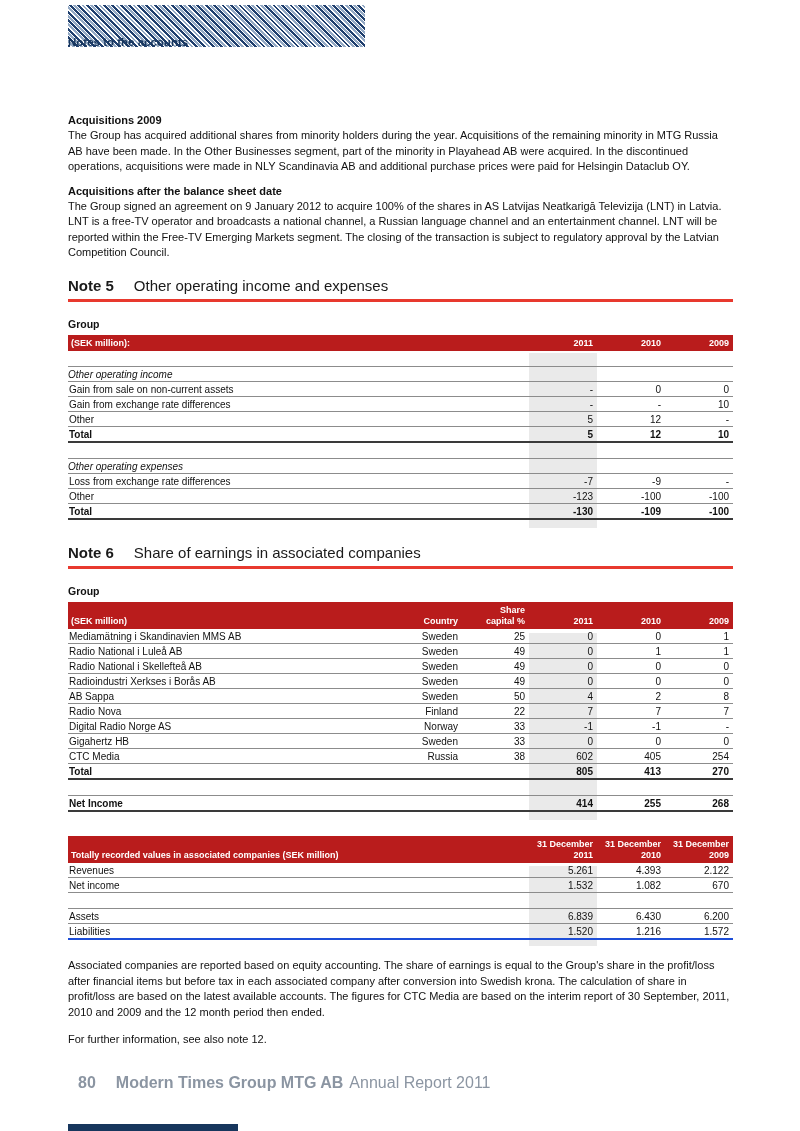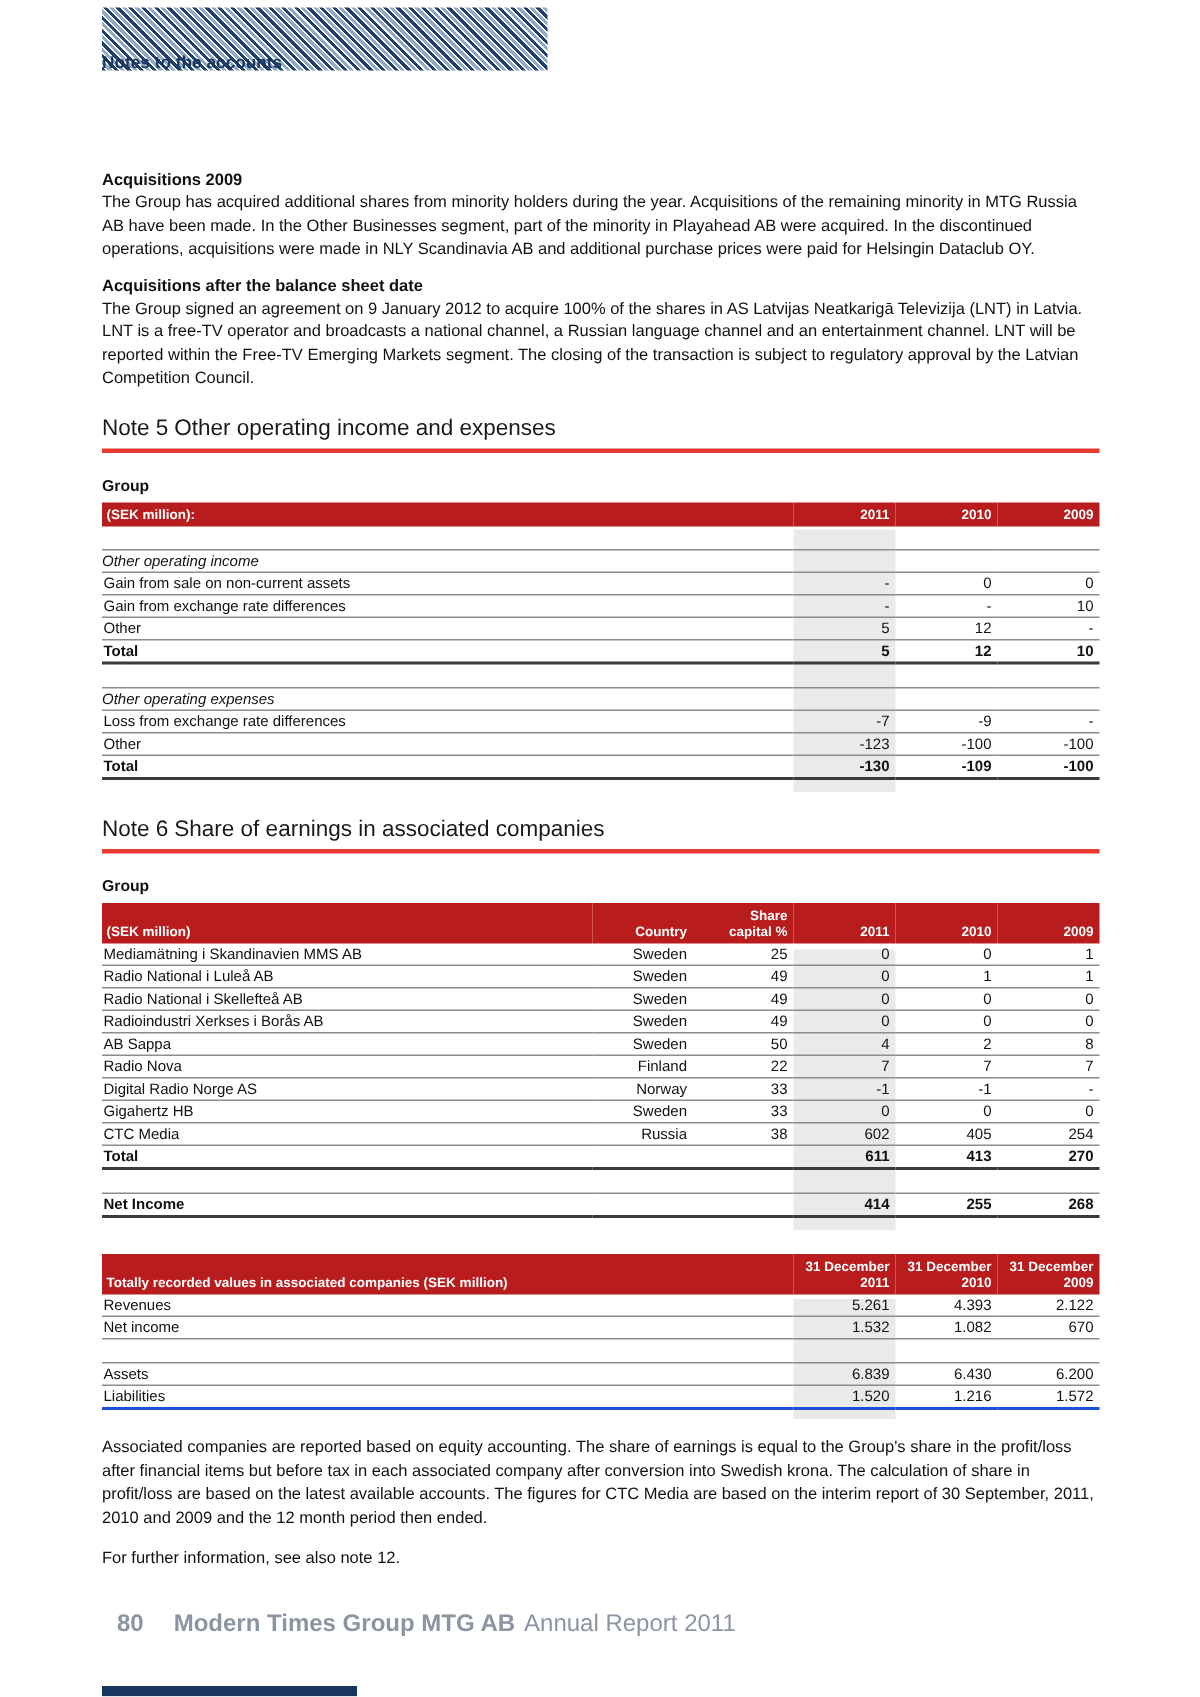--- a/index.html
+++ b/index.html
@@ -10,21 +10,21 @@
     background:repeating-linear-gradient(45deg,
       #1f3f6e 0px,#1f3f6e 2px,#ffffff 2px,#ffffff 3px,
       #93a9c4 3px,#93a9c4 5px,#ffffff 5px,#ffffff 6px);}
   .banner-title{position:absolute;left:68px;top:36px;font-size:11.5px;font-weight:bold;color:#17365d;}
   .content{position:absolute;left:68px;top:16px;width:665px;}
   .para{margin-top:9px;}
   .para.first{margin-top:97px;}
   .para-heading{font-size:11px;font-weight:bold;line-height:15px;}
   .para-body{font-size:11px;line-height:15.5px;}
   .note-heading{margin-top:16px;font-size:15px;color:#1a1a1a;}
-  .note-label{font-weight:normal;margin-right:4px;}
+  .note-label{font-weight:bold;margin-right:20px;}
   .red-rule{height:3px;background:#e8392e;margin-top:5px;width:665px;}
   .group-label{margin-top:16px;font-size:10.5px;font-weight:bold;}
   .table-wrap{position:relative;margin-top:5px;width:665px;}
   .gray-band{position:absolute;background:#eaeaea;width:68px;left:461px;z-index:0;}
   .tw1 .gray-band{top:18px;bottom:-8px;}
   .tw2 .gray-band{top:31px;bottom:-8px;}
   .tw3 .gray-band{top:30px;bottom:-6px;}
   table.fin{position:relative;z-index:1;border-collapse:collapse;table-layout:fixed;width:665px;
     font-size:10px;background:transparent;}
   table.fin th{background:#b91c1c;color:#ffffff;font-weight:bold;font-size:9px;line-height:10.5px;
@@ -252,21 +252,21 @@
                   <td class="num">Russia</td>
                   <td class="num">38</td>
                   <td class="num">602</td>
                   <td class="num">405</td>
                   <td class="num">254</td>
                 </tr>
                 <tr class="total">
                   <td class="label">Total</td>
                   <td class="num"></td>
                   <td class="num"></td>
-                  <td class="num">611</td>
+                  <td class="num">805</td>
                   <td class="num">413</td>
                   <td class="num">270</td>
                 </tr>
                 <tr class="spacer">
                   <td colspan="6"></td>
                 </tr>
                 <tr class="total">
                   <td class="label">Net Income</td>
                   <td class="num"></td>
                   <td class="num"></td>

